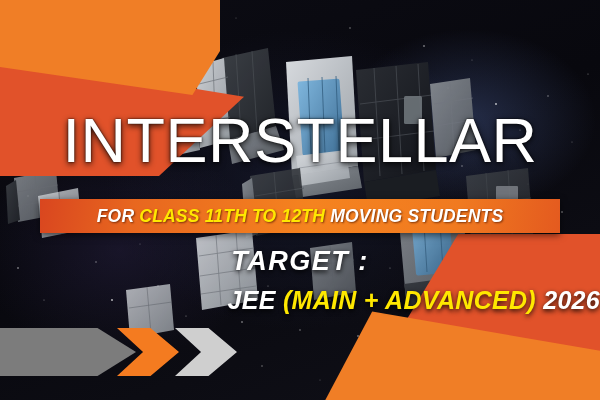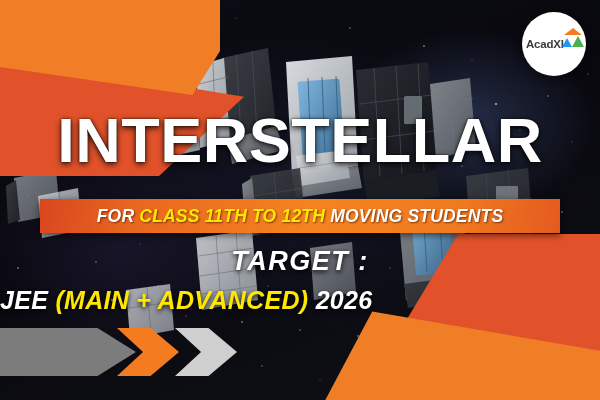--- a/index.html
+++ b/index.html
@@ -119,21 +119,21 @@
   .logo-marks { position: absolute; right: -1px; top: 0px; width: 22px; height: 24px; }
 
   
   .title {
     position: absolute;
     left: 0; right: 0;
     top: 109px;
     text-align: center;
     font-size: 63px;
     line-height: 1;
-    font-weight: bold;
+    font-weight: normal;
     color: #ffffff;
     letter-spacing: 0.5px;
     font-family: "Liberation Sans", sans-serif;
     text-shadow: 0 2px 6px rgba(0,0,0,0.85), 0 0 2px rgba(0,0,0,0.9);
   }
 
   
   .ribbon {
     position: absolute;
     left: 40px; top: 199px;
@@ -165,21 +165,21 @@
     font-weight: bold;
     font-style: italic;
     color: #ffffff;
     letter-spacing: 1.5px;
     text-shadow: 0 2px 5px rgba(0,0,0,0.9);
   }
   .target-value {
     position: absolute;
     left: 0; right: 0;
     top: 286px;
-    text-align: left;
+    text-align: right;
     font-size: 25px;
     font-weight: bold;
     font-style: italic;
     color: #ffffff;
     letter-spacing: 0.3px;
     text-shadow: 0 2px 5px rgba(0,0,0,0.9);
   }
   .target-value .hl { color: #ffe800; }
 </style>
 </head>
@@ -402,30 +402,20 @@
 
   <div class="shape tl-dark"></div>
   <div class="shape tl-bright"></div>
   <div class="shape br-dark"></div>
   <div class="shape br-bright"></div>
 
   <div class="chev chev-1"></div>
   <div class="chev chev-2"></div>
   <div class="chev chev-3"></div>
 
-  <div class="logo-badge">
-    <div class="logo-inner">
-      <span class="logo-text">AcadXI</span>
-      <svg class="logo-marks" width="22" height="24" viewBox="0 0 22 24">
-        <polygon points="11,1 20,8 2,8" fill="#f47b20"></polygon>
-        <polygon points="16,9 22,20 10,20" fill="#4caf50"></polygon>
-        <polygon points="5,11 10,20 0,20" fill="#2196f3"></polygon>
-      </svg>
-    </div>
-  </div>
 
   <div class="title">INTERSTELLAR</div>
 
   <div class="ribbon">
     <div class="ribbon-text"><span>FOR </span><span class="hl">CLASS 11TH TO 12TH</span><span> MOVING STUDENTS</span></div>
   </div>
 
   <div class="target-label">TARGET :</div>
   <div class="target-value"><span>JEE </span><span class="hl">(MAIN + ADVANCED)</span><span> 2026</span></div>
 

